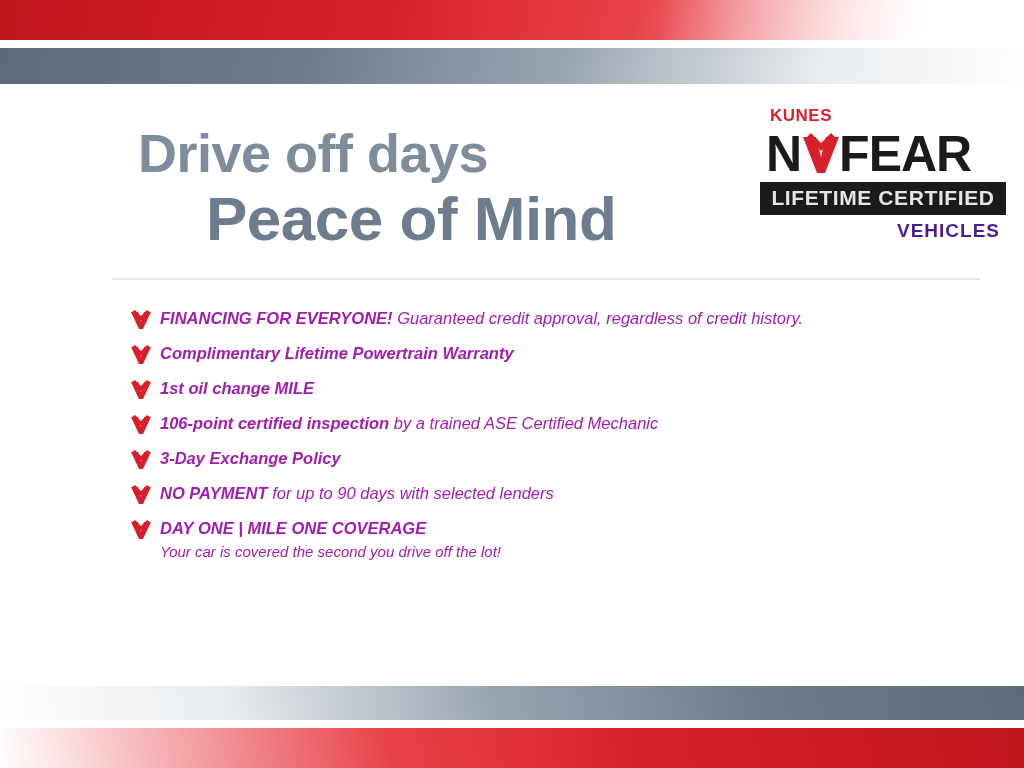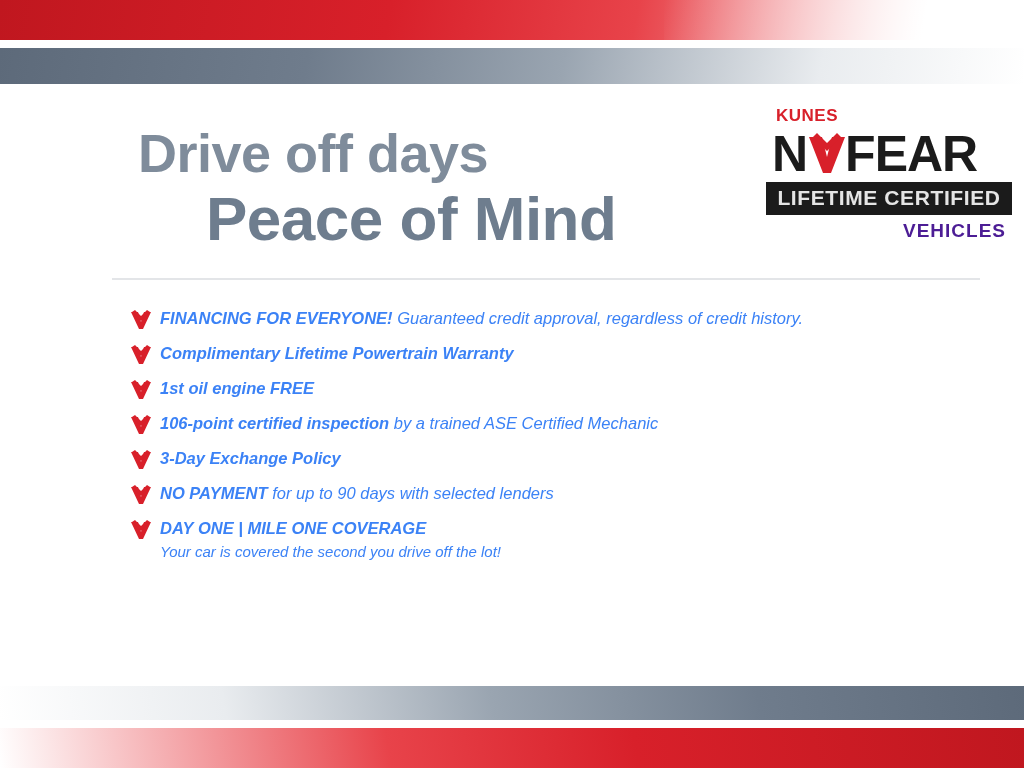--- a/index.html
+++ b/index.html
@@ -100,21 +100,21 @@
     left: 112px;
     top: 278px;
     width: 868px;
     height: 2px;
     background: #e3e5e8;
   }
 
   
   .logo {
     position: absolute;
-    right: 12px;
+    right: 18px;
     top: 106px;
     width: 246px;
     height: 140px;
     text-align: right;
   }
   .logo .kunes {
     font-size: 17px;
     font-weight: 800;
     color: #d8202a;
     letter-spacing: 0.5px;
@@ -180,21 +180,21 @@
     flex: 0 0 auto;
     width: 22px;
     height: 20px;
     margin-right: 8px;
     margin-top: 2px;
   }
   .feature .tick svg { display: block; }
   .feature .text {
     font-size: 16.5px;
     line-height: 1.25;
-    color: #3b82f6;
+    color: #a21caf;
     font-style: italic;
     font-family: "Liberation Sans", sans-serif;
   }
   .feature .text b {
     font-weight: 800;
     font-style: italic;
   }
   .feature .sub {
     display: block;
     font-style: italic;
@@ -258,21 +258,21 @@
     </div>
 
 
     <div class="feature">
       <span class="tick">
         <svg width="22" height="20" viewBox="0 0 22 20" xmlns="http://www.w3.org/2000/svg">
           <path d="M1 2 L8 2 L11 12 L14 2 L21 2 L13 19 L9 19 Z" fill="#d8202a"></path>
           <path d="M5 0 L11 6 L17 0 L20 2 L11 11 L2 2 Z" fill="#d8202a"></path>
         </svg>
       </span>
-      <span class="text"><b>1st oil engine FREE</b><span></span></span>
+      <span class="text"><b>1st oil change MILE</b><span></span></span>
     </div>
 
     <div class="feature">
       <span class="tick">
         <svg width="22" height="20" viewBox="0 0 22 20" xmlns="http://www.w3.org/2000/svg">
           <path d="M1 2 L8 2 L11 12 L14 2 L21 2 L13 19 L9 19 Z" fill="#d8202a"></path>
           <path d="M5 0 L11 6 L17 0 L20 2 L11 11 L2 2 Z" fill="#d8202a"></path>
         </svg>
       </span>
       <span class="text"><b>106-point certified inspection</b><span> by a trained ASE Certified Mechanic</span></span>

